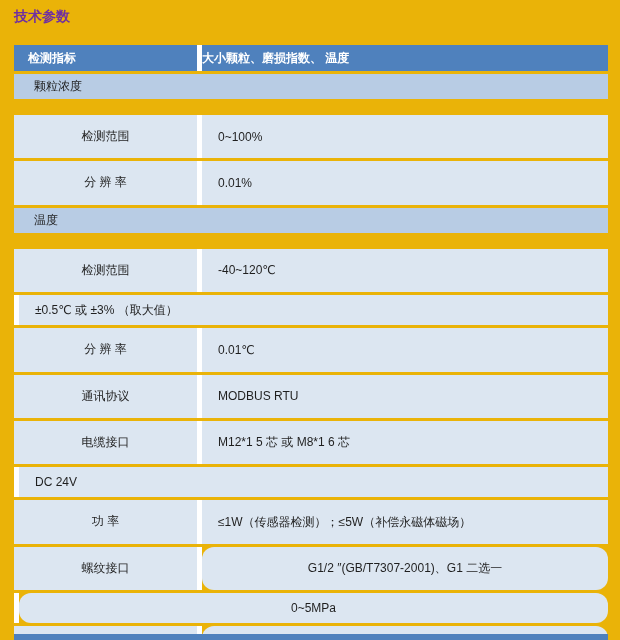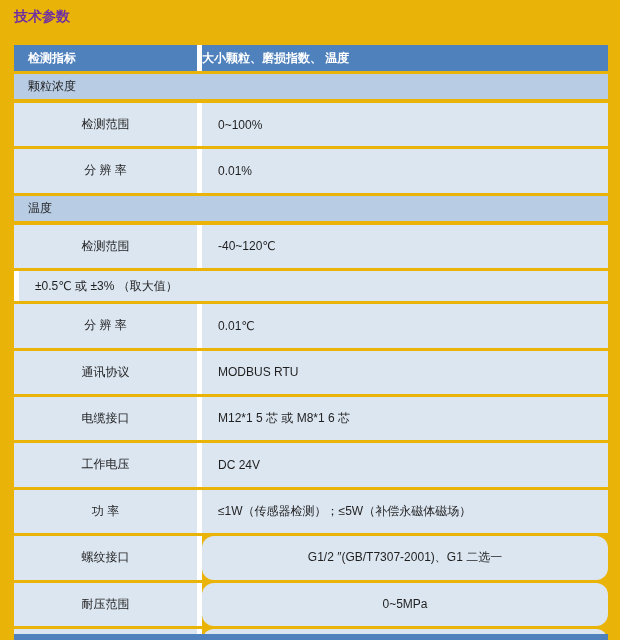--- a/index.html
+++ b/index.html
@@ -41,22 +41,22 @@
     font-weight:bold;
     min-height:26px;
     display:flex;align-items:center;
   }
   .header-row .c1{justify-content:flex-start;padding-left:14px;box-sizing:border-box;text-align:left;}
   .header-row .c2{padding-left:0;}
   .section-row{
     background:var(--section-bg,#b8cce4);
     min-height:25px;
     display:flex;align-items:center;
-    padding-left:14px;box-sizing:border-box;
-    margin-bottom:4px;
+    padding-left:20px;box-sizing:border-box;
+    margin-bottom:16px;
   }
   .data-row .c1,.data-row .c2{
     background:var(--row-bg,#dce6f1);
     min-height:30px;
   }
   .data-row .c1{flex-direction:column;justify-content:center;line-height:1.45;padding:13px 0;box-sizing:border-box;}
   .next-header{
     position:absolute;
     left:14px;right:12px;bottom:0;
     height:6px;
@@ -118,44 +118,38 @@
           <div class="c2">MODBUS RTU</div>
         </div>
         <div class="t-row data-row">
           <div class="c1">
             <div>电缆接口</div>
           </div>
           <div class="gap"></div>
           <div class="c2">M12*1 5 芯 或 M8*1 6 芯</div>
         </div>
         <div class="t-row data-row">
-          <div class="c1">
-            <div>工作电压</div>
-          </div>
           <div class="gap"></div>
           <div class="c2">DC 24V</div>
         </div>
         <div class="t-row data-row">
           <div class="c1">
             <div>功  率</div>
           </div>
           <div class="gap"></div>
           <div class="c2">≤1W（传感器检测）；≤5W（补偿永磁体磁场）</div>
         </div>
         <div class="t-row data-row center-val">
           <div class="c1">
             <div>螺纹接口</div>
           </div>
           <div class="gap"></div>
           <div class="c2">G1/2 ″(GB/T7307-2001)、G1 二选一</div>
         </div>
         <div class="t-row data-row center-val">
-          <div class="c1">
-            <div>耐压范围</div>
-          </div>
           <div class="gap"></div>
           <div class="c2">0~5MPa</div>
         </div>
         <div class="t-row data-row center-val">
           <div class="c1">
             <div>油样流速</div>
           </div>
           <div class="gap"></div>
           <div class="c2">≤3m/s</div>
         </div>

